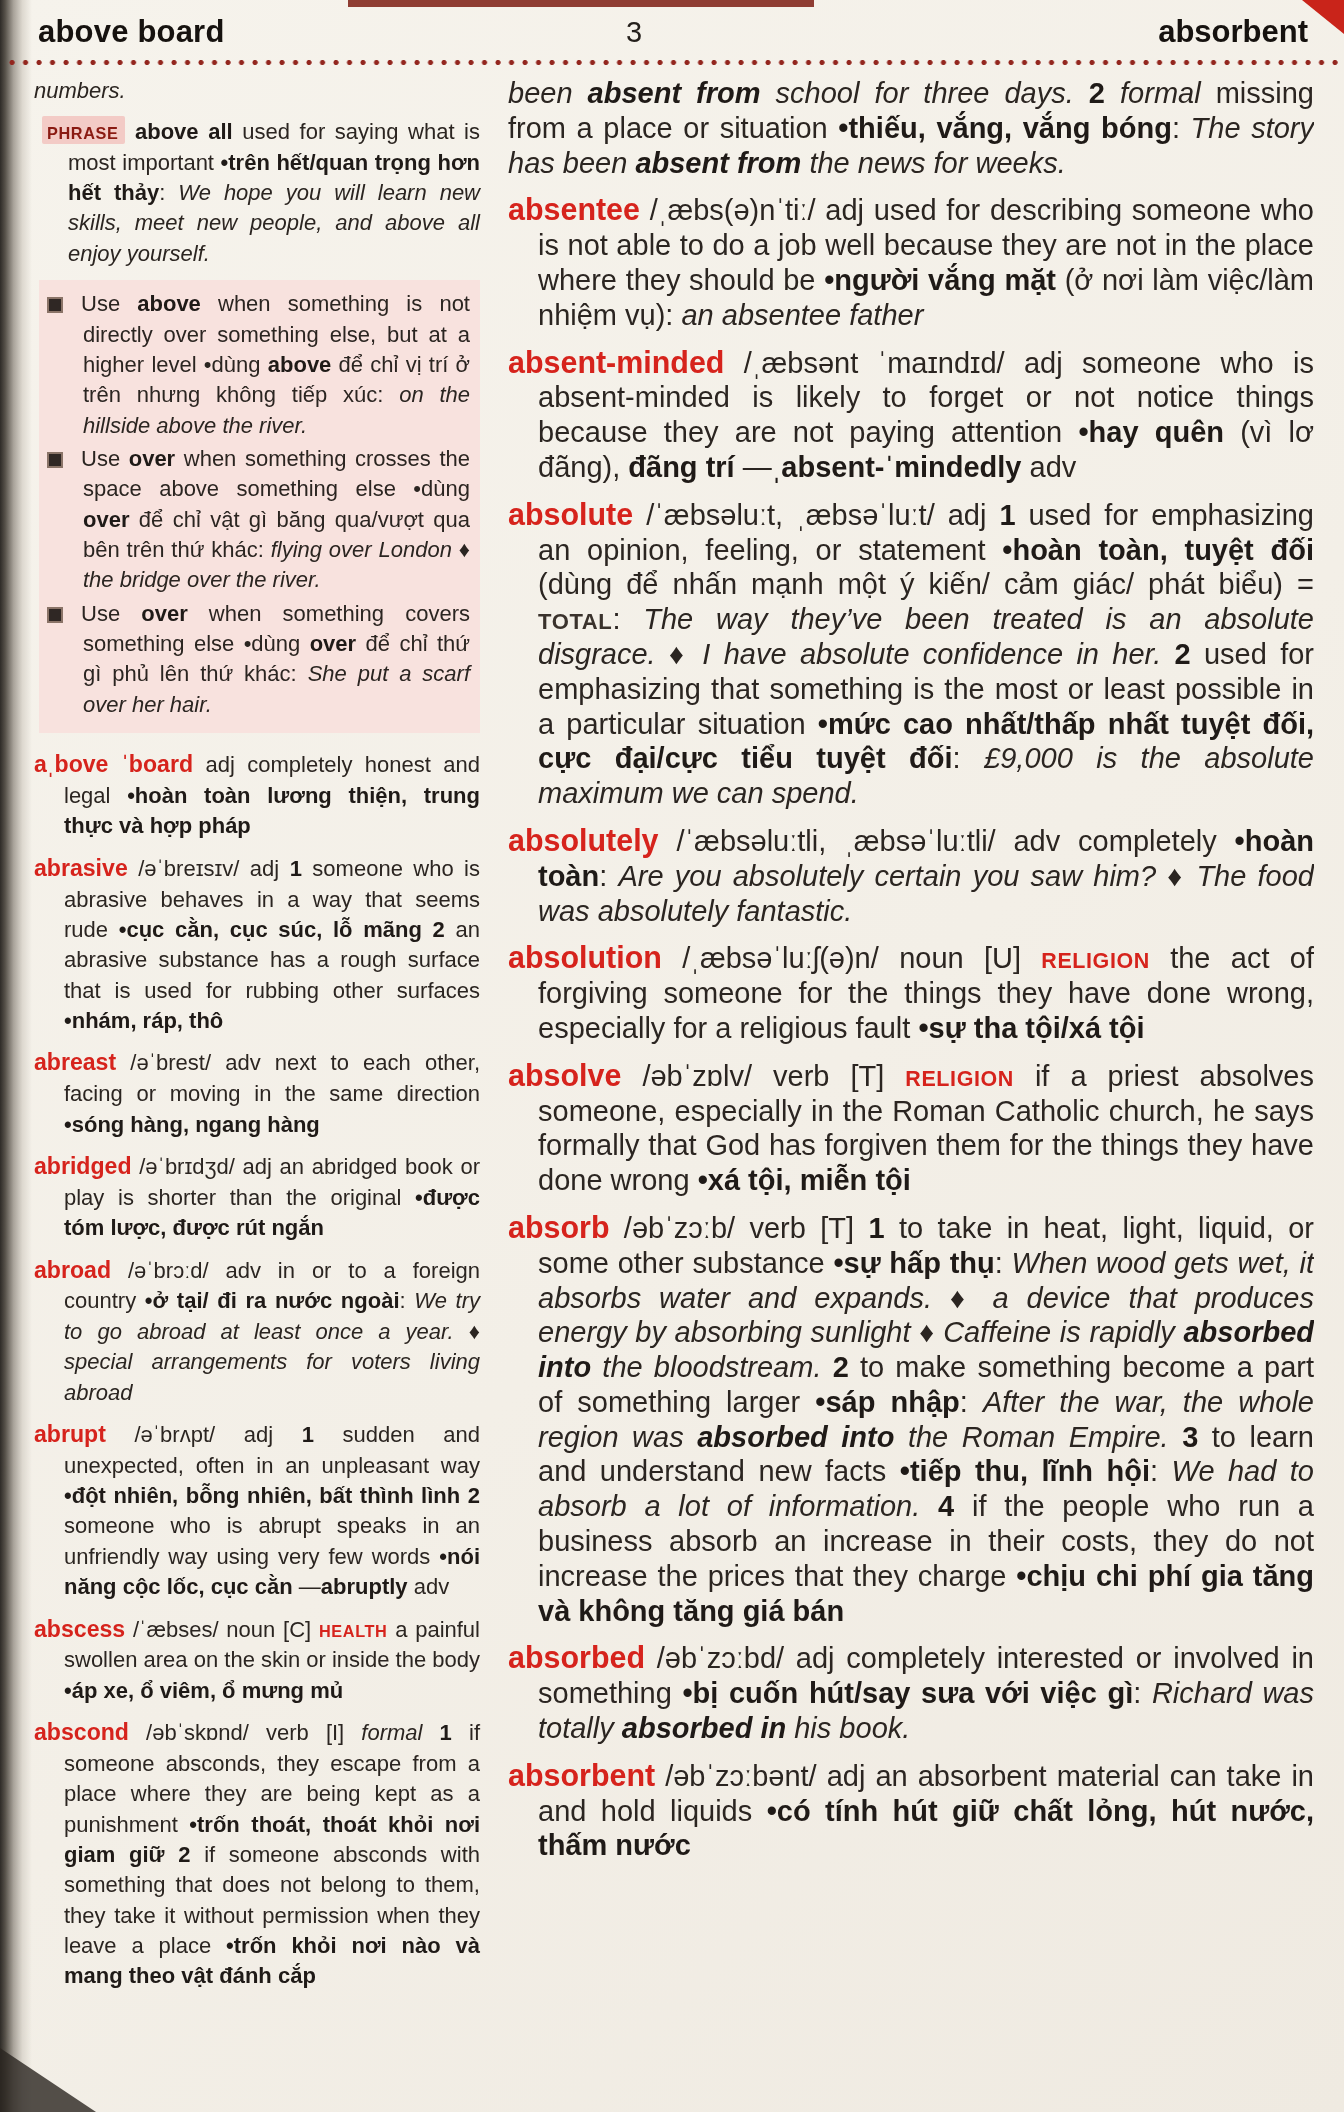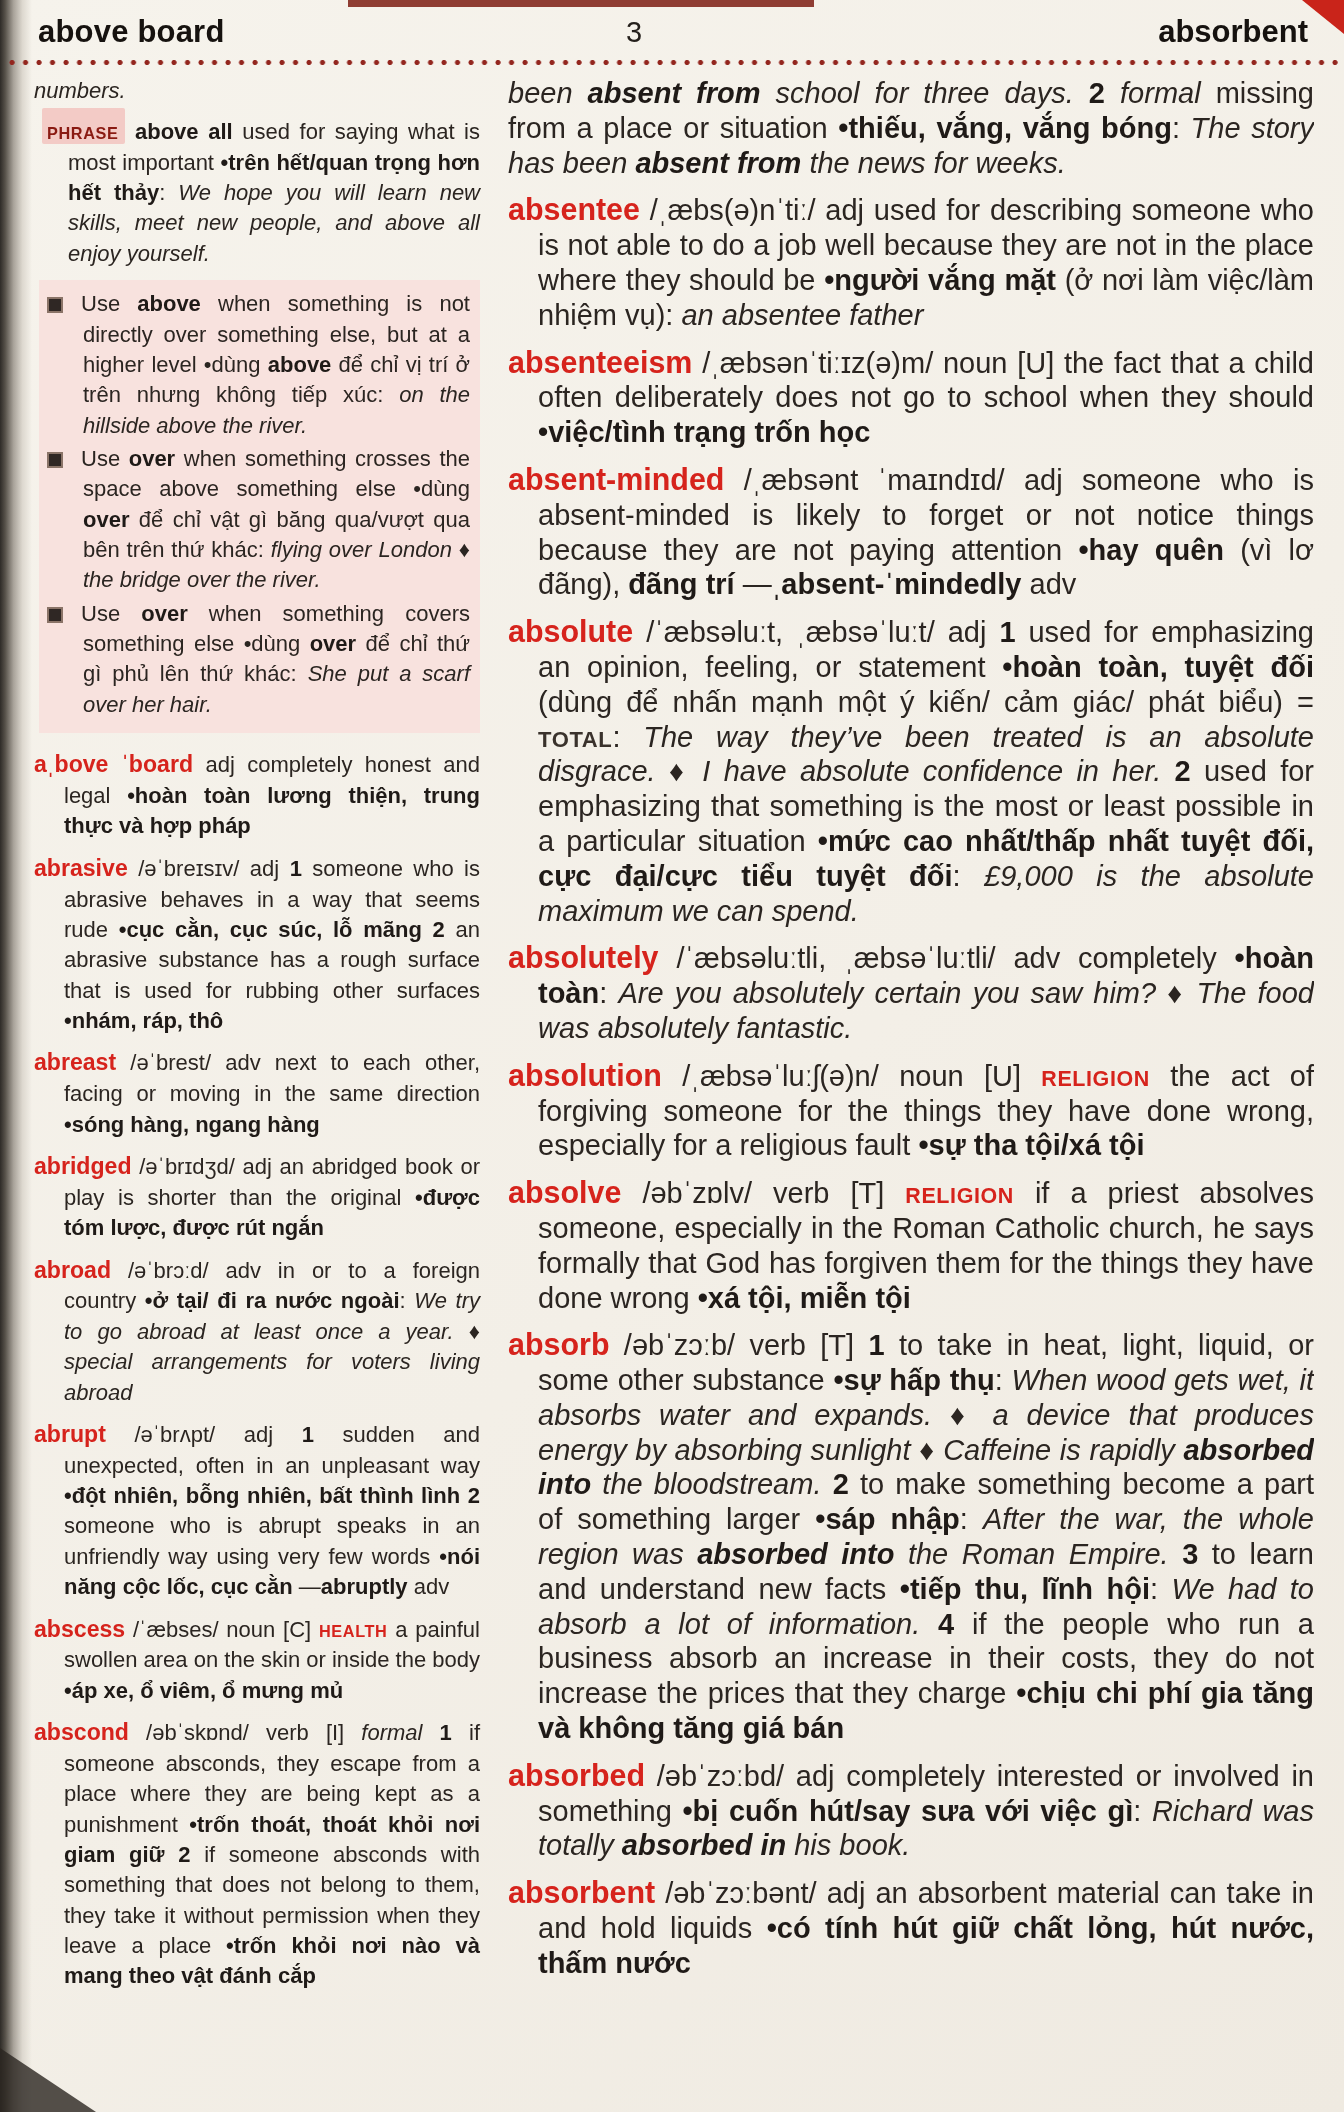--- a/index.html
+++ b/index.html
@@ -35,21 +35,21 @@
   .usage-item{padding-left:36px;text-indent:-36px;margin:0 0 3px 0;}
   .bullet-sq{display:inline-block;width:12px;height:12px;background:#2f2724;
     box-shadow:0 0 0 2px #8a7468;margin-right:20px;margin-left:2px;}
   .seg-hw{color:#d6231c;font-weight:bold;font-size:1.05em;}
   .seg-b{font-weight:bold;color:#1f1a17;}
   .seg-i{font-style:italic;}
   .seg-bi{font-style:italic;font-weight:bold;color:#1f1a17;}
   .seg-num{font-weight:bold;color:#1f1a17;}
   .seg-lab{color:#d6231c;font-weight:bold;font-size:.74em;letter-spacing:.6px;}
   .seg-phr{background:#f3cbc6;color:#8a1a12;font-weight:bold;font-size:.74em;
-    letter-spacing:.6px;padding:16px 7px 2px 5px;border-radius:2px;}
+    letter-spacing:.6px;padding:8px 7px 2px 5px;border-radius:2px;}
   .seg-sc{font-size:.76em;letter-spacing:.6px;font-weight:600;color:#3a322c;}
 </style>
 </head>
 <body>
 
 <div class="page">
   <div class="spine"></div>
   <div class="top-strip"></div>
   <div class="corner-tr"></div>
   <div class="corner-bl"></div>
@@ -77,21 +77,20 @@
         <div class="blk entry"><span class="seg-hw">abridged</span><span> /əˈbrɪdʒd/ adj an abridged book or play is shorter than the original </span><span class="seg-b">•được tóm lược, được rút ngắn</span></div>
         <div class="blk entry"><span class="seg-hw">abroad</span><span> /əˈbrɔːd/ adv in or to a foreign country </span><span class="seg-b">•ở tại/ đi ra nước ngoài</span><span>: </span><span class="seg-i">We try to go abroad at least once a year. ♦ special arrangements for voters living abroad</span></div>
         <div class="blk entry"><span class="seg-hw">abrupt</span><span> /əˈbrʌpt/ adj </span><span class="seg-num">1</span><span> sudden and unexpected, often in an unpleasant way </span><span class="seg-b">•đột nhiên, bỗng nhiên, bất thình lình</span><span> </span><span class="seg-num">2</span><span> someone who is abrupt speaks in an unfriendly way using very few words </span><span class="seg-b">•nói năng cộc lốc, cục cằn</span><span> —</span><span class="seg-b">abruptly</span><span> adv</span></div>
         <div class="blk entry"><span class="seg-hw">abscess</span><span> /ˈæbses/ noun [C] </span><span class="seg-lab">HEALTH</span><span> a painful swollen area on the skin or inside the body </span><span class="seg-b">•áp xe, ổ viêm, ổ mưng mủ</span></div>
         <div class="blk entry"><span class="seg-hw">abscond</span><span> /əbˈskɒnd/ verb [I] </span><span class="seg-i">formal</span><span> </span><span class="seg-num">1</span><span> if someone absconds, they escape from a place where they are being kept as a punishment </span><span class="seg-b">•trốn thoát, thoát khỏi nơi giam giữ</span><span> </span><span class="seg-num">2</span><span> if someone absconds with something that does not belong to them, they take it without permission when they leave a place </span><span class="seg-b">•trốn khỏi nơi nào và mang theo vật đánh cắp</span></div>
         <div class="blk entry"></div>
       </div>
     <div class="col col-right">
         <div class="blk cont"><span class="seg-i">been </span><span class="seg-bi">absent from</span><span class="seg-i"> school for three days.</span><span> </span><span class="seg-num">2</span><span> </span><span class="seg-i">formal</span><span> missing from a place or situation </span><span class="seg-b">•thiếu, vắng, vắng bóng</span><span>: </span><span class="seg-i">The story has been </span><span class="seg-bi">absent from</span><span class="seg-i"> the news for weeks.</span></div>
         <div class="blk entry"><span class="seg-hw">absentee</span><span> /ˌæbs(ə)nˈtiː/ adj used for describing someone who is not able to do a job well because they are not in the place where they should be </span><span class="seg-b">•người vắng mặt</span><span> (ở nơi làm việc/làm nhiệm vụ): </span><span class="seg-i">an absentee father</span></div>
-        <div class="blk entry"><span class="seg-hw">absenteeism</span><span> /ˌæbsənˈtiːɪz(ə)m/ noun [U] the fact that a child often deliberately does not go to school when they should </span><span class="seg-b">•việc/tình trạng trốn học</span></div>
         <div class="blk entry"><span class="seg-hw">absent-minded</span><span> /ˌæbsənt ˈmaɪndɪd/ adj someone who is absent-minded is likely to forget or not notice things because they are not paying attention </span><span class="seg-b">•hay quên</span><span> (vì lơ đãng), </span><span class="seg-b">đãng trí</span><span> —</span><span class="seg-b">ˌabsent-ˈmindedly</span><span> adv</span></div>
         <div class="blk entry"><span class="seg-hw">absolute</span><span> /ˈæbsəluːt, ˌæbsəˈluːt/ adj </span><span class="seg-num">1</span><span> used for emphasizing an opinion, feeling, or statement </span><span class="seg-b">•hoàn toàn, tuyệt đối</span><span> (dùng để nhấn mạnh một ý kiến/ cảm giác/ phát biểu) = </span><span class="seg-sc">TOTAL</span><span>: </span><span class="seg-i">The way they’ve been treated is an absolute disgrace. ♦ I have absolute confidence in her.</span><span> </span><span class="seg-num">2</span><span> used for emphasizing that something is the most or least possible in a particular situation </span><span class="seg-b">•mức cao nhất/thấp nhất tuyệt đối, cực đại/cực tiểu tuyệt đối</span><span>: </span><span class="seg-i">£9,000 is the absolute maximum we can spend.</span></div>
         <div class="blk entry"><span class="seg-hw">absolutely</span><span> /ˈæbsəluːtli, ˌæbsəˈluːtli/ adv completely </span><span class="seg-b">•hoàn toàn</span><span>: </span><span class="seg-i">Are you absolutely certain you saw him? ♦ The food was absolutely fantastic.</span></div>
         <div class="blk entry"><span class="seg-hw">absolution</span><span> /ˌæbsəˈluːʃ(ə)n/ noun [U] </span><span class="seg-lab">RELIGION</span><span> the act of forgiving someone for the things they have done wrong, especially for a religious fault </span><span class="seg-b">•sự tha tội/xá tội</span></div>
         <div class="blk entry"><span class="seg-hw">absolve</span><span> /əbˈzɒlv/ verb [T] </span><span class="seg-lab">RELIGION</span><span> if a priest absolves someone, especially in the Roman Catholic church, he says formally that God has forgiven them for the things they have done wrong </span><span class="seg-b">•xá tội, miễn tội</span></div>
         <div class="blk entry"><span class="seg-hw">absorb</span><span> /əbˈzɔːb/ verb [T] </span><span class="seg-num">1</span><span> to take in heat, light, liquid, or some other substance </span><span class="seg-b">•sự hấp thụ</span><span>: </span><span class="seg-i">When wood gets wet, it absorbs water and expands. ♦ a device that produces energy by absorbing sunlight ♦ Caffeine is rapidly </span><span class="seg-bi">absorbed into</span><span class="seg-i"> the bloodstream.</span><span> </span><span class="seg-num">2</span><span> to make something become a part of something larger </span><span class="seg-b">•sáp nhập</span><span>: </span><span class="seg-i">After the war, the whole region was </span><span class="seg-bi">absorbed into</span><span class="seg-i"> the Roman Empire.</span><span> </span><span class="seg-num">3</span><span> to learn and understand new facts </span><span class="seg-b">•tiếp thu, lĩnh hội</span><span>: </span><span class="seg-i">We had to absorb a lot of information.</span><span> </span><span class="seg-num">4</span><span> if the people who run a business absorb an increase in their costs, they do not increase the prices that they charge </span><span class="seg-b">•chịu chi phí gia tăng và không tăng giá bán</span></div>
         <div class="blk entry"><span class="seg-hw">absorbed</span><span> /əbˈzɔːbd/ adj completely interested or involved in something </span><span class="seg-b">•bị cuốn hút/say sưa với việc gì</span><span>: </span><span class="seg-i">Richard was totally </span><span class="seg-bi">absorbed in</span><span class="seg-i"> his book.</span></div>
         <div class="blk entry"><span class="seg-hw">absorbent</span><span> /əbˈzɔːbənt/ adj an absorbent material can take in and hold liquids </span><span class="seg-b">•có tính hút giữ chất lỏng, hút nước, thấm nước</span></div>
       </div>
   </main>

